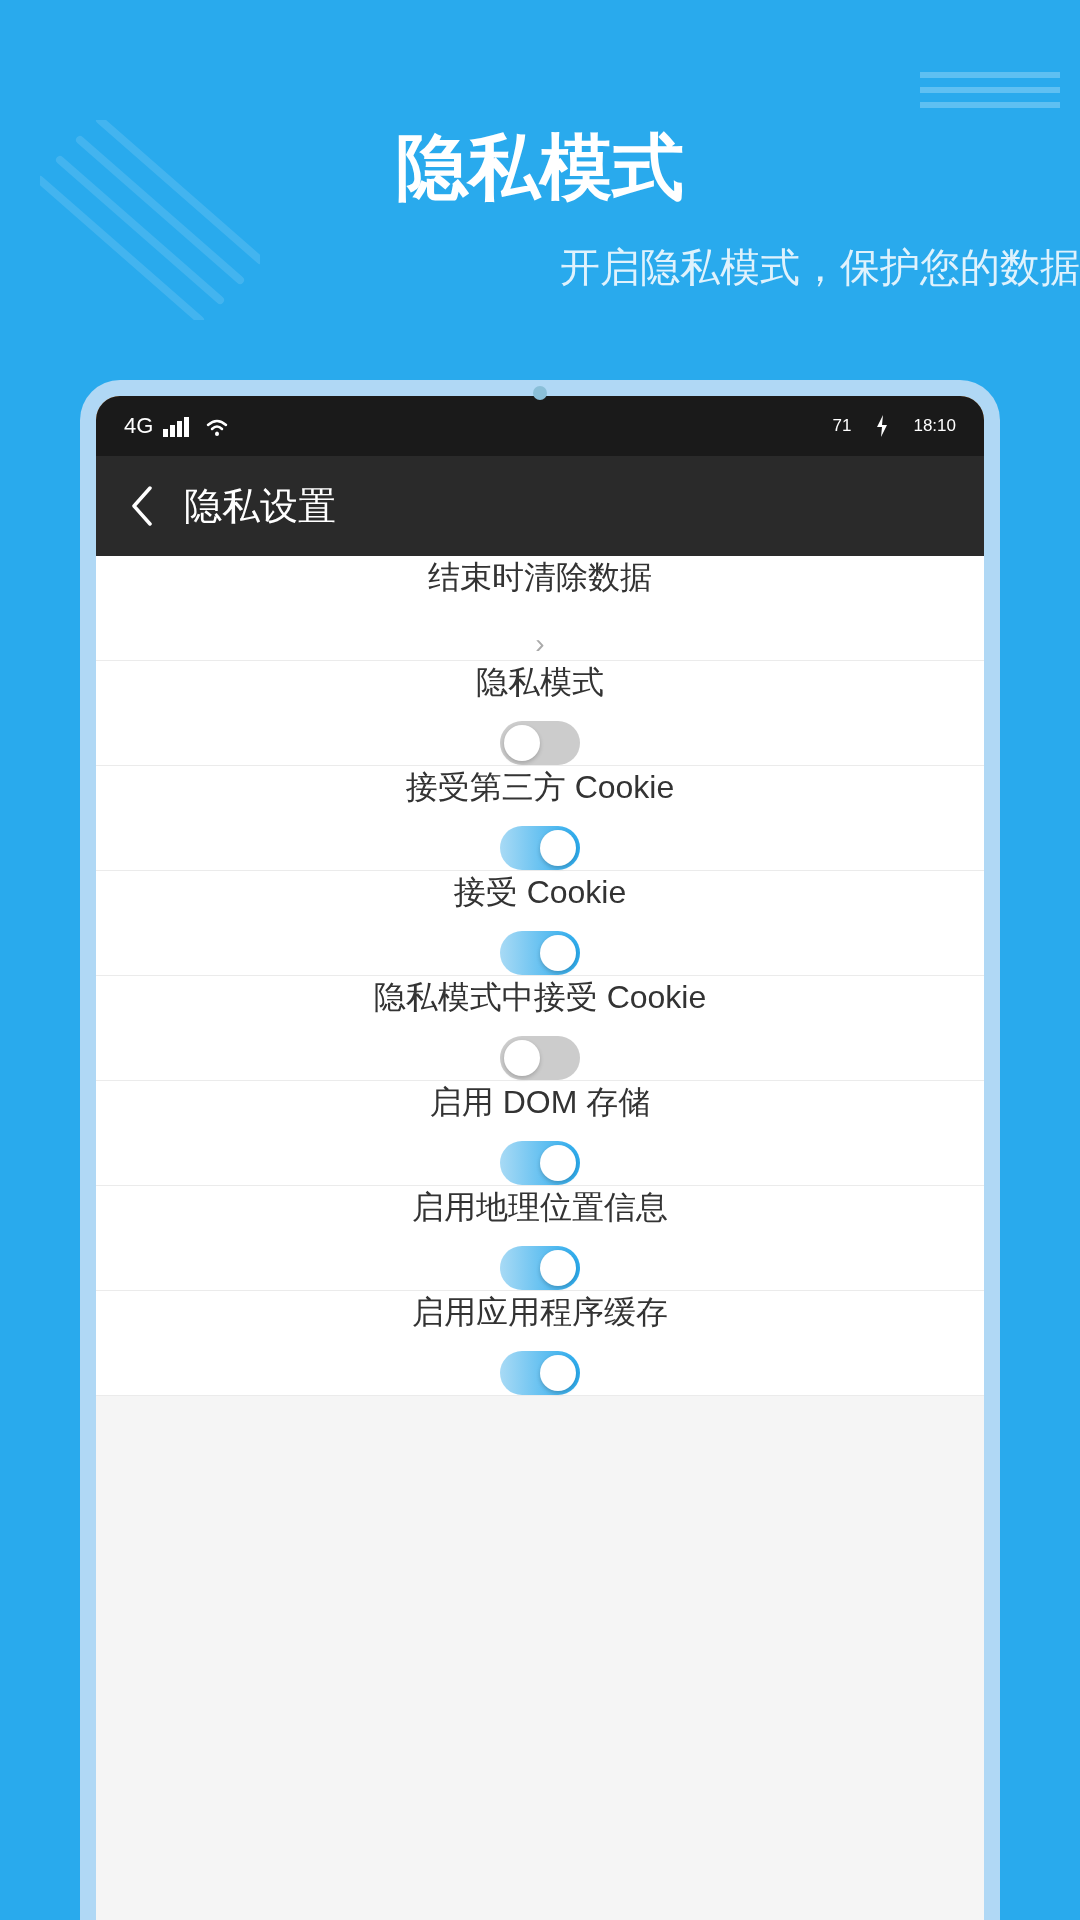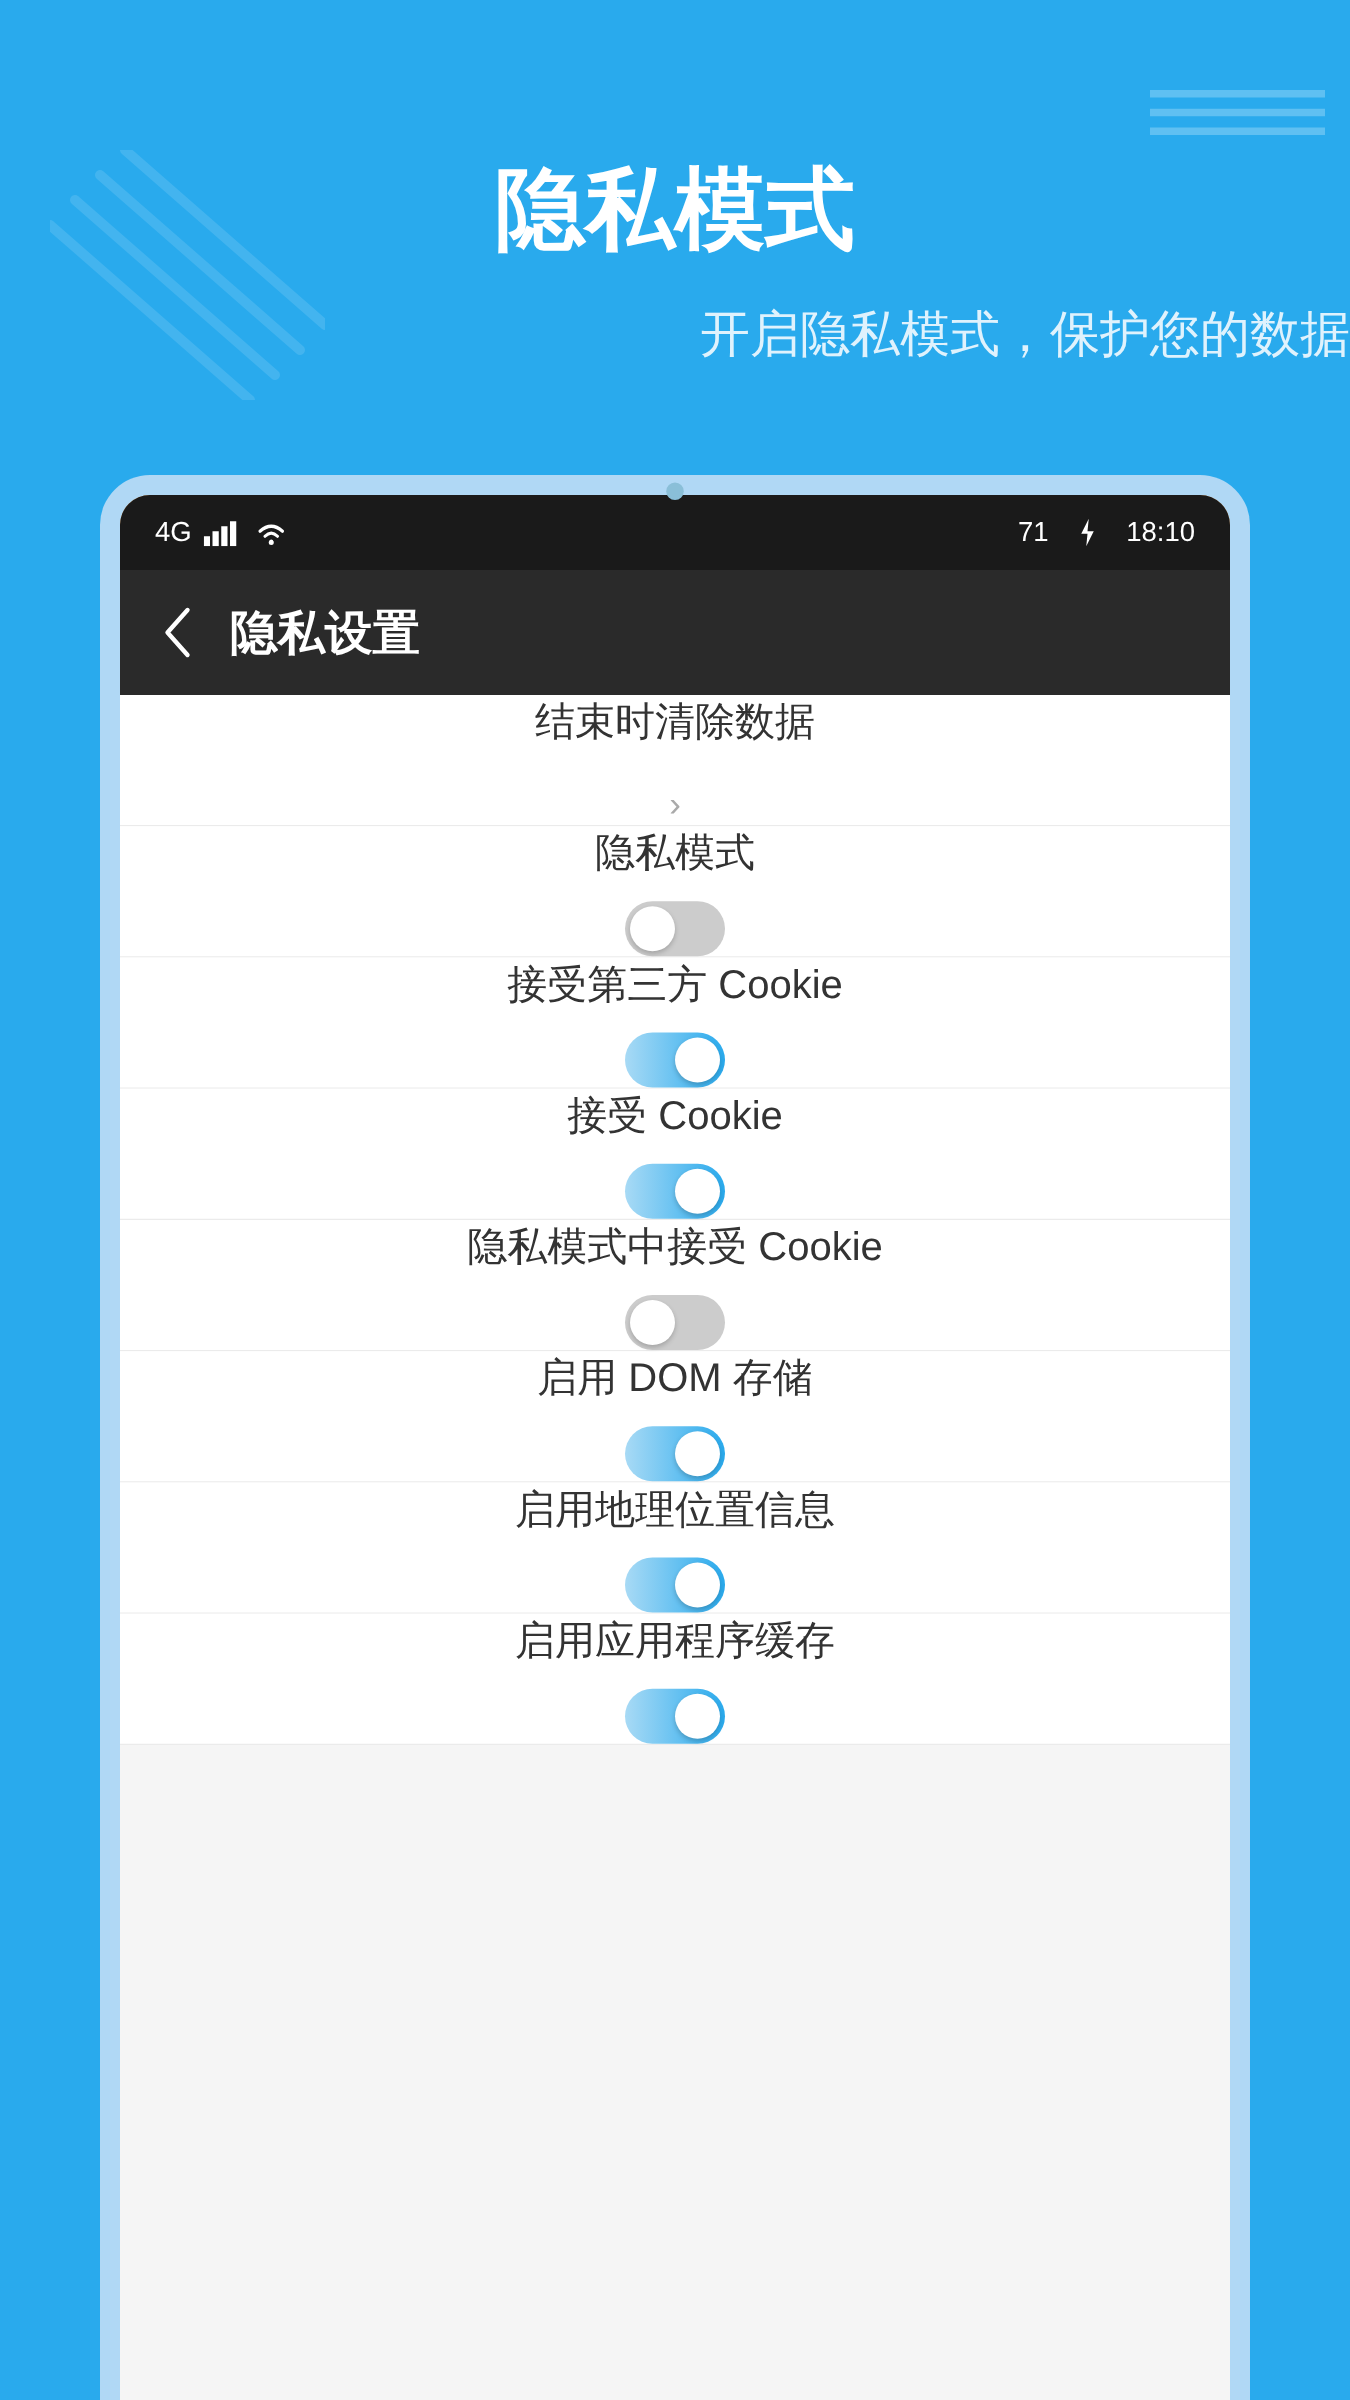--- a/index.html
+++ b/index.html
@@ -94,21 +94,21 @@
       gap: 10px;
       color: #fff;
       font-size: 22px;
     }
 
     .status-right {
       display: flex;
       align-items: center;
       gap: 24px;
       color: #fff;
-      font-size: 22px;
+      font-size: 17px;
     }
 
     
     .nav-bar {
       background: #2a2a2a;
       height: 100px;
       display: flex;
       align-items: center;
       padding: 0 32px;
       gap: 28px;
@@ -119,21 +119,21 @@
       color: #fff;
       font-size: 40px;
       cursor: pointer;
       display: flex;
       align-items: center;
     }
 
     .nav-title {
       color: #fff;
       font-size: 38px;
-      font-weight: 700;
+      font-weight: 400;
     }
 
     
     .camera-dot {
       position: absolute;
       top: 6px;
       left: 50%;
       transform: translateX(-50%);
       width: 14px;
       height: 14px;

